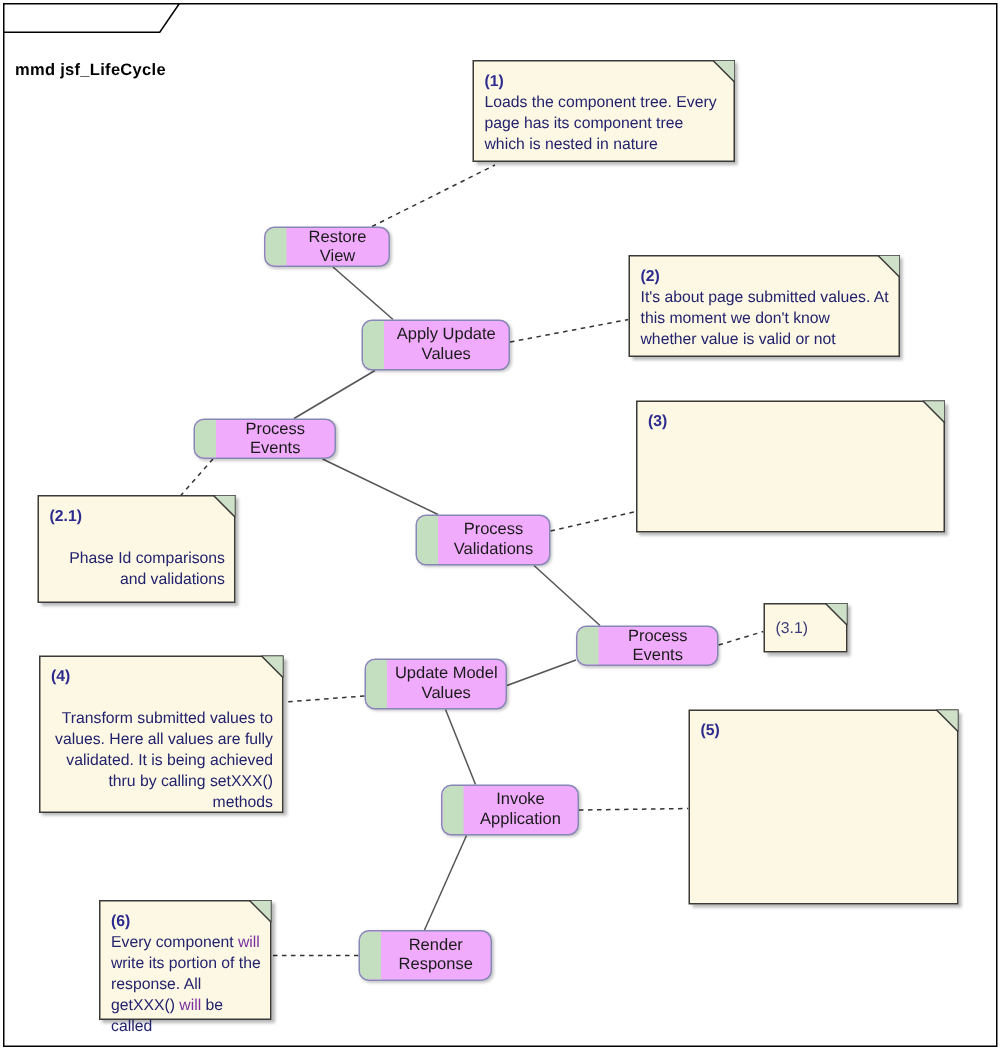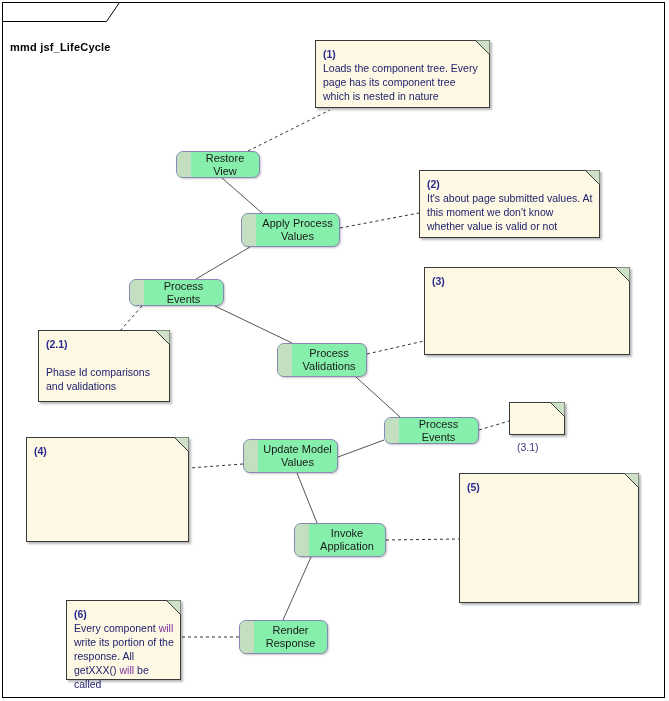--- a/index.html
+++ b/index.html
@@ -60,21 +60,21 @@
     width: 669px;
     height: 701px;
     pointer-events: none;
   }
   
   .node {
     position: absolute;
     box-sizing: border-box;
     border: 1px solid #8888b8;
     border-radius: 7px;
-    background: #86efac;
+    background: #f0abfc;
     overflow: hidden;
     box-shadow: 1px 1px 2px rgba(0,0,0,0.22);
   }
   .node .band {
     position: absolute;
     left: 0;
     top: 0;
     bottom: 0;
     width: 14px;
     background: #c3dfc0;
@@ -122,21 +122,21 @@
   .note .note-text {
     position: absolute;
     left: 7px;
     right: 6px;
     font-size: 10.5px;
     line-height: 14px;
     color: #22226e;
     white-space: pre-wrap;
     word-wrap: break-word;
   }
-  .note.gap .note-text { top: 34px; }
+  .note.gap .note-text { top: 34px; text-align: right; }
   .note.nogap .note-text { top: 20px; }
   .note.numonly .note-num { font-weight: normal; color: #3a3a7a; }
 </style>
 </head>
 <body>
 
 <div id="canvas">
 
   <div class="frame"></div>
 
@@ -171,21 +171,21 @@
     </g>
   </svg>
 
   <div class="node" id="n-restore-view" style="left:176px; top:151px; width:84px; height:27px;">
     <div class="band"></div>
     <div class="node-label">Restore View</div>
   </div>
 
   <div class="node" id="n-apply-request-values" style="left:241px; top:213px; width:99px; height:34px;">
     <div class="band"></div>
-    <div class="node-label">Apply Process Values</div>
+    <div class="node-label">Apply Update Values</div>
   </div>
 
   <div class="node" id="n-process-events-1" style="left:129px; top:279px; width:95px; height:27px;">
     <div class="band"></div>
     <div class="node-label">Process Events</div>
   </div>
 
   <div class="node" id="n-process-validations" style="left:277px; top:343px; width:90px; height:34px;">
     <div class="band"></div>
     <div class="node-label">Process Validations</div>
@@ -227,41 +227,42 @@
     <div class="note-text">It's about page submitted values. At this moment we don't know whether value is valid or not</div>
   </div>
 
   <div class="note nogap" id="note-3" style="left:424px; top:267px; width:206px; height:88px;">
     <svg class="fold" viewBox="0 0 15 15">
       <path d="M0,0 L15,15 L15,0 Z" fill="#cfe0c8" stroke="#3a3a3a" stroke-width="1"></path>
     </svg>
     <div class="note-num">(3)</div>
   </div>
 
-  <div class="note gap" id="note-2-1" style="left:38px; top:330px; width:132px; height:72px;">
+  <div class="note gap" id="note-2-1" style="left:25px; top:330px; width:132px; height:72px;">
     <svg class="fold" viewBox="0 0 15 15">
       <path d="M0,0 L15,15 L15,0 Z" fill="#cfe0c8" stroke="#3a3a3a" stroke-width="1"></path>
     </svg>
     <div class="note-num">(2.1)</div>
     <div class="note-text">Phase Id comparisons and validations</div>
   </div>
 
   <div class="note nogap numonly" id="note-3-1" style="left:509px; top:402px; width:56px; height:33px;">
     <svg class="fold" viewBox="0 0 15 15">
       <path d="M0,0 L15,15 L15,0 Z" fill="#cfe0c8" stroke="#3a3a3a" stroke-width="1"></path>
     </svg>
-    <div class="note-num" style="top:9px;margin-top:28px;">(3.1)</div>
+    <div class="note-num" style="top:9px;">(3.1)</div>
     <div class="note-text"></div>
   </div>
 
   <div class="note gap" id="note-4" style="left:26px; top:437px; width:163px; height:105px;">
     <svg class="fold" viewBox="0 0 15 15">
       <path d="M0,0 L15,15 L15,0 Z" fill="#cfe0c8" stroke="#3a3a3a" stroke-width="1"></path>
     </svg>
     <div class="note-num">(4)</div>
+    <div class="note-text">Transform submitted values to values. Here all values are fully validated. It is being achieved thru by calling setXXX() methods</div>
   </div>
 
   <div class="note nogap" id="note-5" style="left:459px; top:473px; width:180px; height:130px;">
     <svg class="fold" viewBox="0 0 15 15">
       <path d="M0,0 L15,15 L15,0 Z" fill="#cfe0c8" stroke="#3a3a3a" stroke-width="1"></path>
     </svg>
     <div class="note-num">(5)</div>
   </div>
 
   <div class="note nogap" id="note-6" style="left:66px; top:600px; width:115px; height:80px;">

